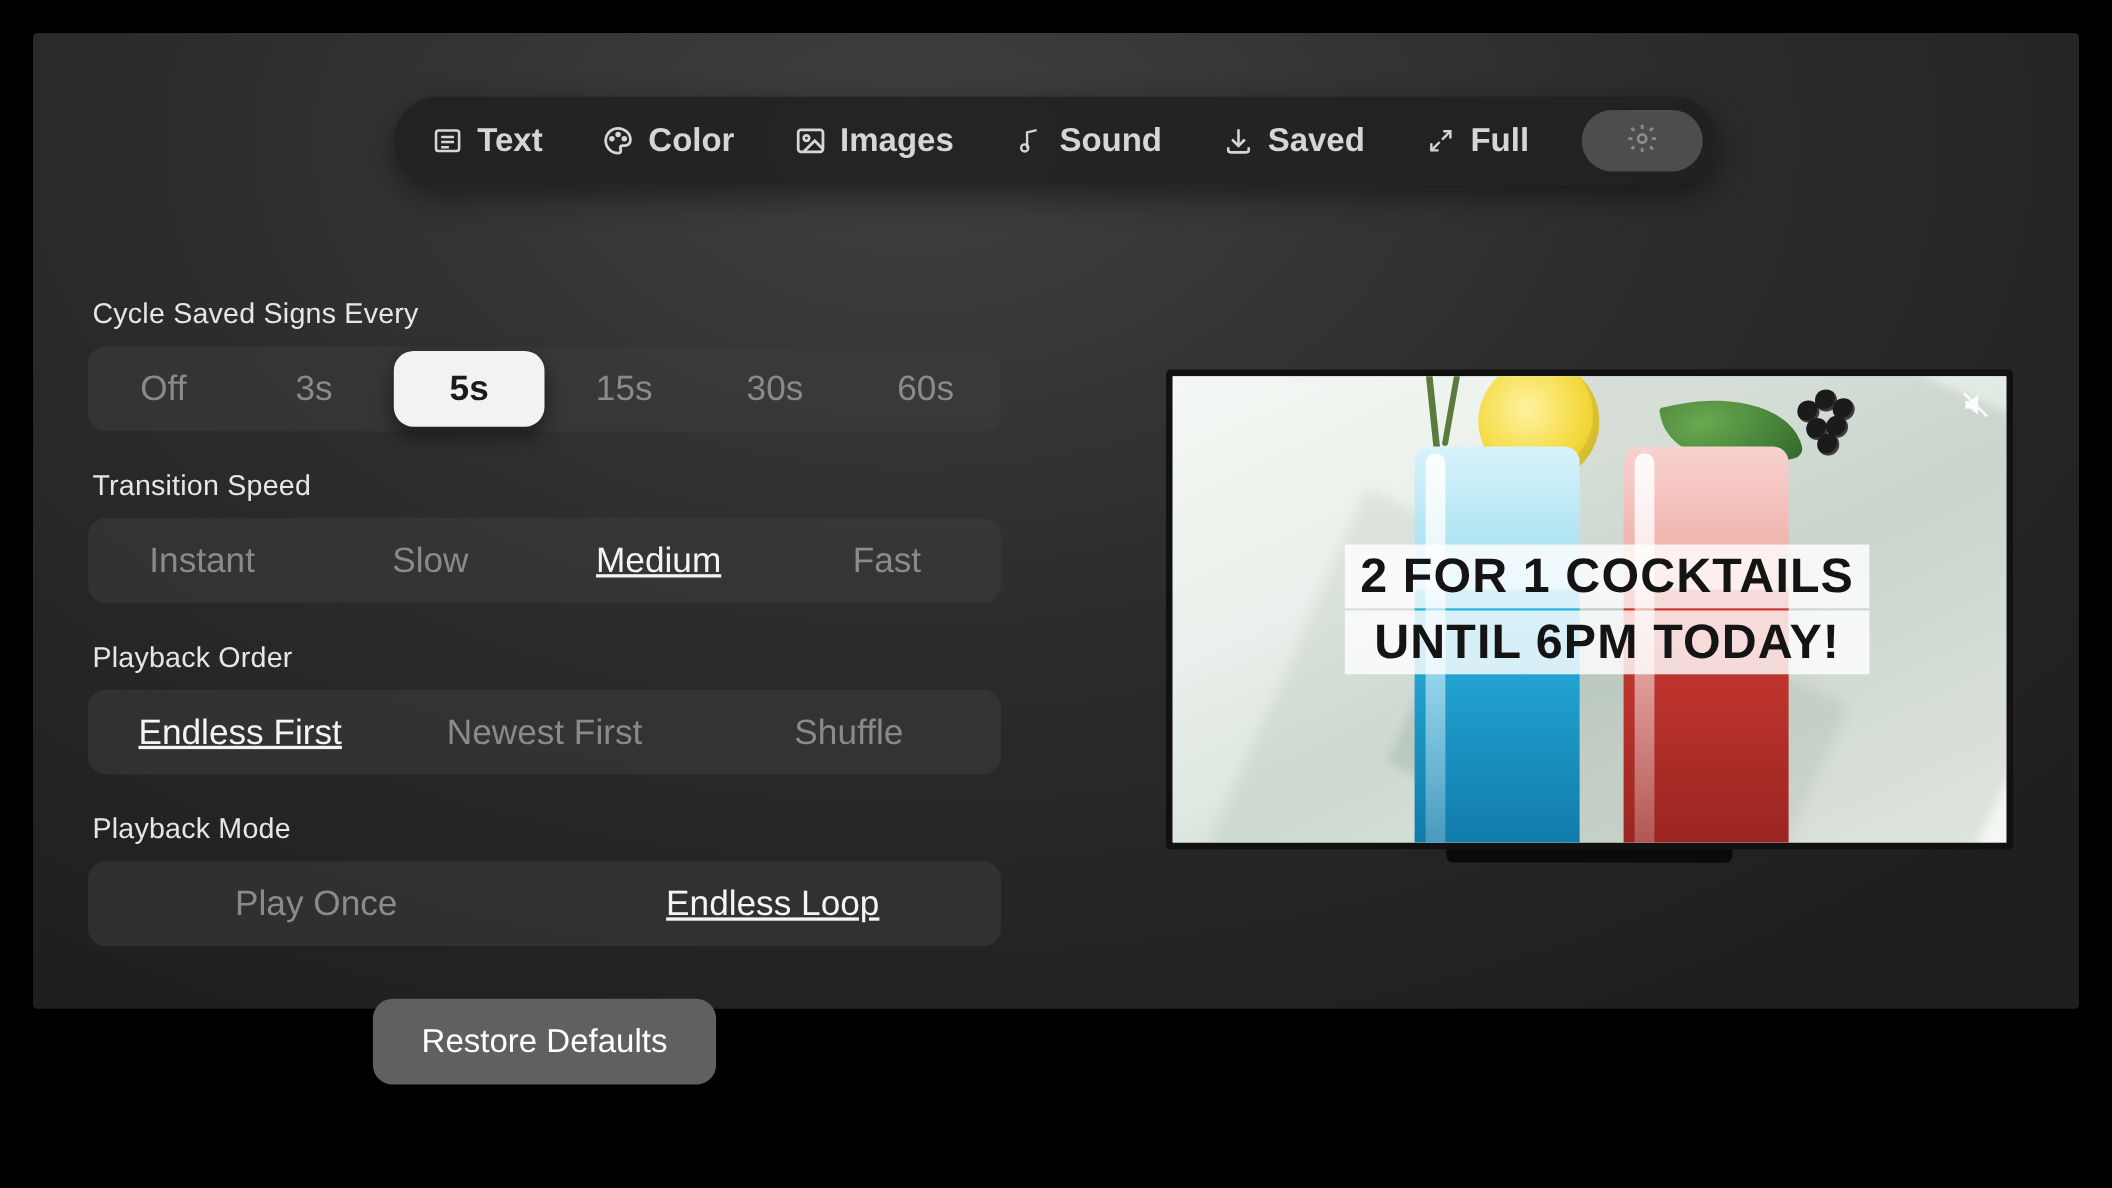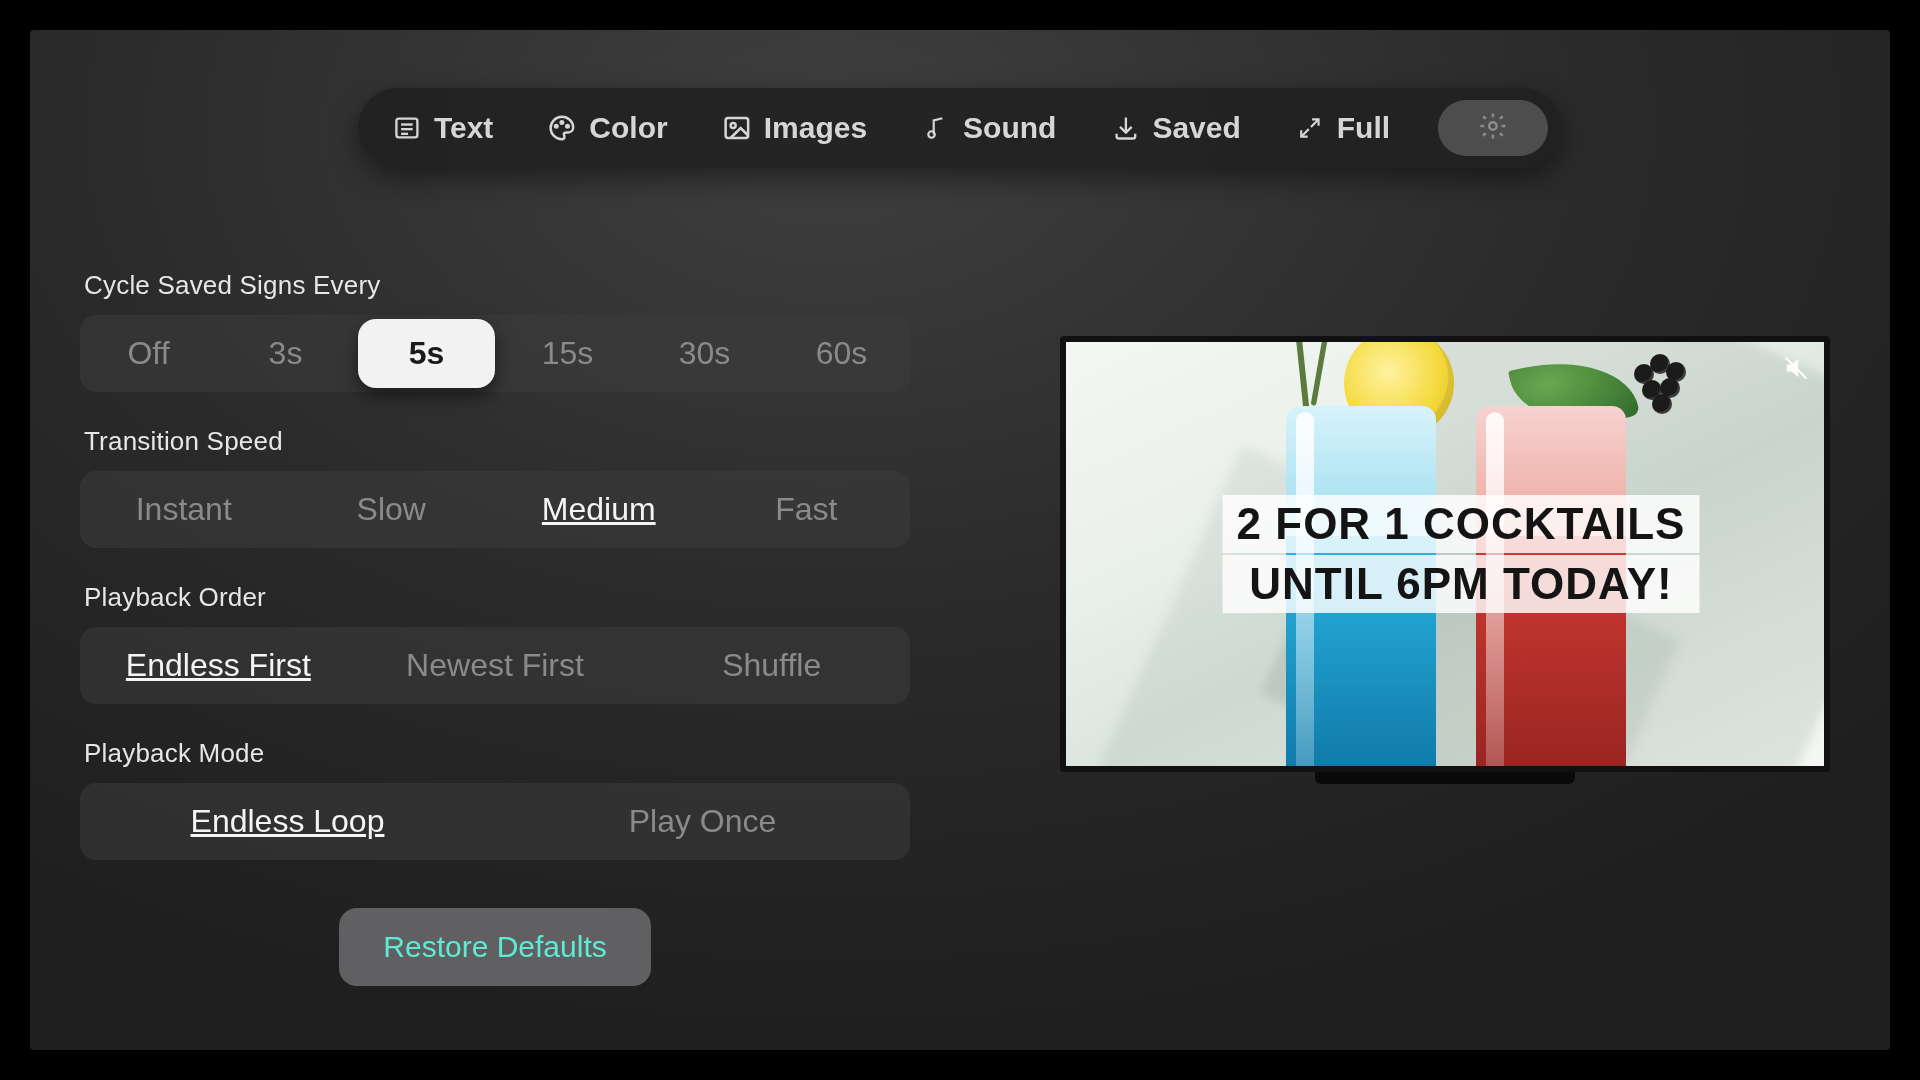--- a/index.html
+++ b/index.html
@@ -6,21 +6,21 @@
   html, body { width: 1920px; height: 1080px; }
   body {
     background: #000;
     font-family: -apple-system, "Helvetica Neue", Helvetica, Arial, sans-serif;
     color: #fff;
     overflow: hidden;
   }
   .stage {
     position: absolute;
     left: 30px; top: 30px;
-    width: 1860px; height: 1020px;
+    width: 1860px; height: 887px;
     background: radial-gradient(ellipse 1400px 900px at 800px 100px, #3f3f3f 0%, #2a2a2a 55%, #1f1f1f 100%);
     border-radius: 4px;
   }
 
   
   .toolbar {
     position: absolute;
     top: 58px;
     left: 50%;
     transform: translateX(-50%);
@@ -93,21 +93,21 @@
     font-weight: 700;
     box-shadow: 0 8px 18px rgba(0,0,0,0.5);
     border-radius: 18px;
     margin: 4px;
     padding: 16px 0;
   }
   .restore {
     display: block;
     margin: 48px auto 16px;
     background: #606063;
-    color: #5eead4;
+    color: #ffffff;
     font-size: 30px;
     font-weight: 500;
     padding: 22px 44px;
     border: none;
     border-radius: 18px;
     cursor: pointer;
   }
 
   
   .tv {
@@ -313,22 +313,22 @@
 
     <div class="group-label">Playback Order</div>
     <div class="seg">
       <div class="opt sel-white">Endless First</div>
       <div class="opt">Newest First</div>
       <div class="opt">Shuffle</div>
     </div>
 
     <div class="group-label">Playback Mode</div>
     <div class="seg">
+      <div class="opt">Play Once</div>
       <div class="opt sel-white">Endless Loop</div>
-      <div class="opt">Play Once</div>
     </div>
 
     <button class="restore">Restore Defaults</button>
   </div>
 
   <div class="tv">
     <div class="screen">
       <div class="bg-grad"></div>
       <div class="shadow1"></div>
       <div class="shadow2"></div>

